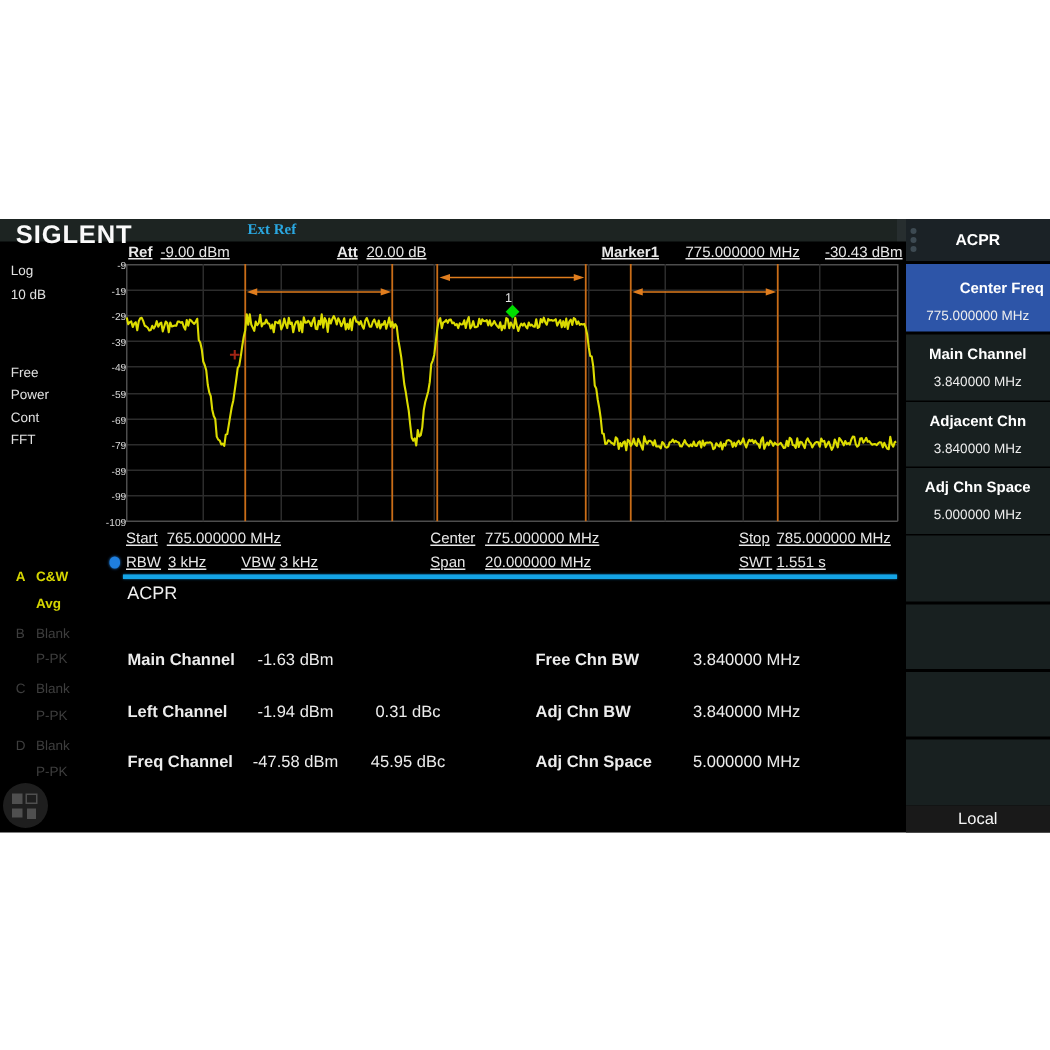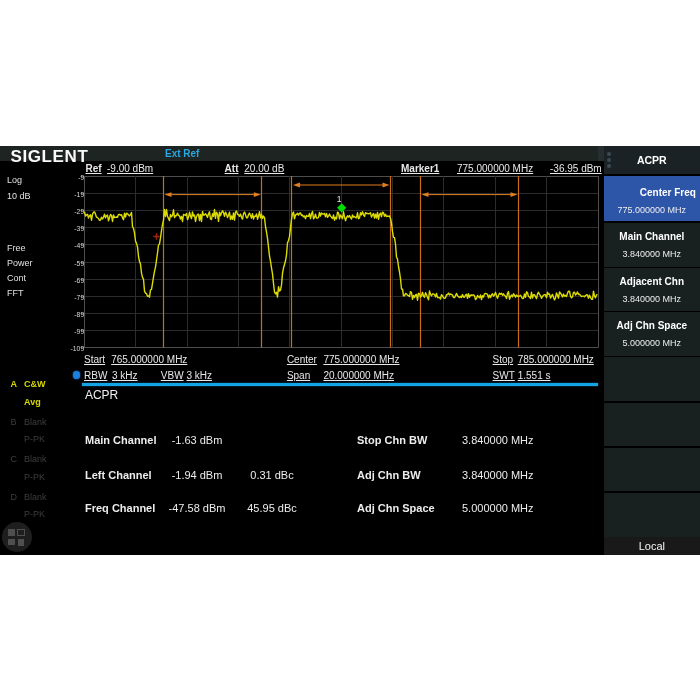--- a/index.html
+++ b/index.html
@@ -1,20 +1,20 @@
 <!DOCTYPE html>
 <html><head><meta charset="utf-8"><style>
 * { margin:0; padding:0; box-sizing:border-box; }
 html,body { width:700px; height:700px; background:#ffffff; font-family:"Liberation Sans", sans-serif; -webkit-font-smoothing:antialiased; }
 #screen { position:absolute; left:0; top:146px; width:700px; height:409px; background:#000; overflow:hidden; }
 #screen div { position:absolute; }
 .bold { font-weight:bold; }
 #bar { left:0; top:0; width:598px; height:15px; background:#1d2422; }
 #logo { left:10.5px; top:0.5px; font-size:17px; font-weight:bold; color:#fafafa; letter-spacing:0.6px; }
-#extref { left:165px; top:1.5px; font-size:10px; font-weight:bold; color:#2aa7e0; }
+#extref { left:165px; top:1.5px; font-size:10px; font-weight:bold; color:#2aa7e0;font-family:Liberation Serif, serif; }
 #tab { left:598px; top:0; width:5.5px; height:14.5px; background:#272e2f; }
 .t { font-size:10px; color:#e8e8e8; white-space:nowrap;text-decoration:underline; }
 .sb { font-size:9px; color:#e0e0e0; white-space:nowrap; }
 .yel { color:#d6d600; }
 .dim { color:#3e3e3e; }
 #cyl { left:82px; top:236.9px; width:516px; height:3.4px; background:#14a4e6; box-shadow:0 0 1.5px #0c84c8; }
 #bdot { left:72.8px; top:225.4px; width:7.2px; height:7.2px; border-radius:50%; background:#1f7fdf; box-shadow:0 0 2px #1f7fdf; }
 #acprt { left:84.9px; top:241.7px; font-size:12px; color:#f0f0f0; }
 .tl { font-size:11px; color:#ececec; white-space:nowrap; }
 .r { text-align:center; }
@@ -39,21 +39,21 @@
 <div id="bar"></div>
 <div id="logo">SIGLENT</div>
 <div id="extref">Ext Ref</div>
 <div id="tab"></div>
 <div class="t bold" style="left:85.5px;top:17.0px">Ref</div>
     <div class="t " style="left:107px;top:17.0px">-9.00 dBm</div>
     <div class="t bold" style="left:224.6px;top:17.0px">Att</div>
     <div class="t " style="left:244.3px;top:17.0px">20.00 dB</div>
     <div class="t bold" style="left:401px;top:17.0px">Marker1</div>
     <div class="t " style="left:457px;top:17.0px">775.000000 MHz</div>
-    <div class="t " style="left:550px;top:17.0px">-36.95 dBm</div>
+    <div class="t " style="left:550px;top:17.0px">-30.43 dBm</div>
 <svg width="600" height="409" viewBox="0 0 600 409" style="position:absolute;left:0;top:0">
 <line x1="84" y1="30.5" x2="598.5" y2="30.5" stroke="#4d4d4d" stroke-width="1"></line>
       <line x1="84" y1="47.5" x2="598.5" y2="47.5" stroke="#2c2c2c" stroke-width="1"></line>
       <line x1="84" y1="64.5" x2="598.5" y2="64.5" stroke="#2c2c2c" stroke-width="1"></line>
       <line x1="84" y1="81.5" x2="598.5" y2="81.5" stroke="#2c2c2c" stroke-width="1"></line>
       <line x1="84" y1="98.5" x2="598.5" y2="98.5" stroke="#2c2c2c" stroke-width="1"></line>
       <line x1="84" y1="116.5" x2="598.5" y2="116.5" stroke="#2c2c2c" stroke-width="1"></line>
       <line x1="84" y1="133.5" x2="598.5" y2="133.5" stroke="#2c2c2c" stroke-width="1"></line>
       <line x1="84" y1="150.5" x2="598.5" y2="150.5" stroke="#2c2c2c" stroke-width="1"></line>
       <line x1="84" y1="167.5" x2="598.5" y2="167.5" stroke="#2c2c2c" stroke-width="1"></line>
@@ -142,21 +142,21 @@
     <div class="t " style="left:186.5px;top:224.0px">3 kHz</div>
     <div class="t " style="left:286.9px;top:224.0px">Span</div>
     <div class="t " style="left:323.4px;top:224.0px">20.000000 MHz</div>
     <div class="t " style="left:492.6px;top:224.0px">SWT</div>
     <div class="t " style="left:517.7px;top:224.0px">1.551 s</div>
 <div id="cyl"></div>
 <div id="bdot"></div>
 <div id="acprt">ACPR</div>
 <div class="tl bold" style="left:85px;top:288.3px">Main Channel</div>
     <div class="tl r" style="left:152px;top:288.3px;width:90px">-1.63 dBm</div>
-    <div class="tl bold" style="left:357px;top:288.3px">Stop Chn BW</div>
+    <div class="tl bold" style="left:357px;top:288.3px">Free Chn BW</div>
     <div class="tl" style="left:462px;top:288.3px">3.840000 MHz</div>
     <div class="tl bold" style="left:85px;top:322.6px">Left Channel</div>
     <div class="tl r" style="left:152px;top:322.6px;width:90px">-1.94 dBm</div>
     <div class="tl r" style="left:228px;top:322.6px;width:88px">0.31 dBc</div>
     <div class="tl bold" style="left:357px;top:322.6px">Adj Chn BW</div>
     <div class="tl" style="left:462px;top:322.6px">3.840000 MHz</div>
     <div class="tl bold" style="left:85px;top:356.2px">Freq Channel</div>
     <div class="tl r" style="left:152px;top:356.2px;width:90px">-47.58 dBm</div>
     <div class="tl r" style="left:228px;top:356.2px;width:88px">45.95 dBc</div>
     <div class="tl bold" style="left:357px;top:356.2px">Adj Chn Space</div>

